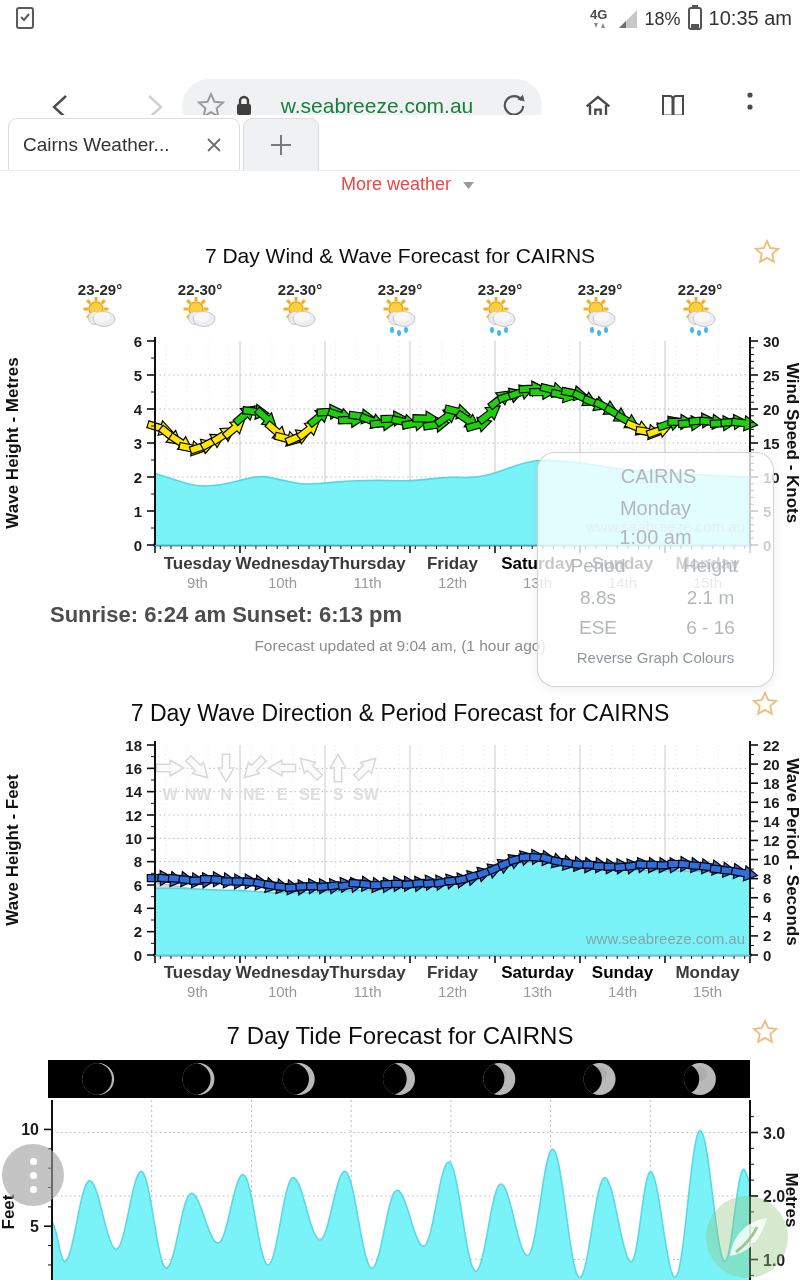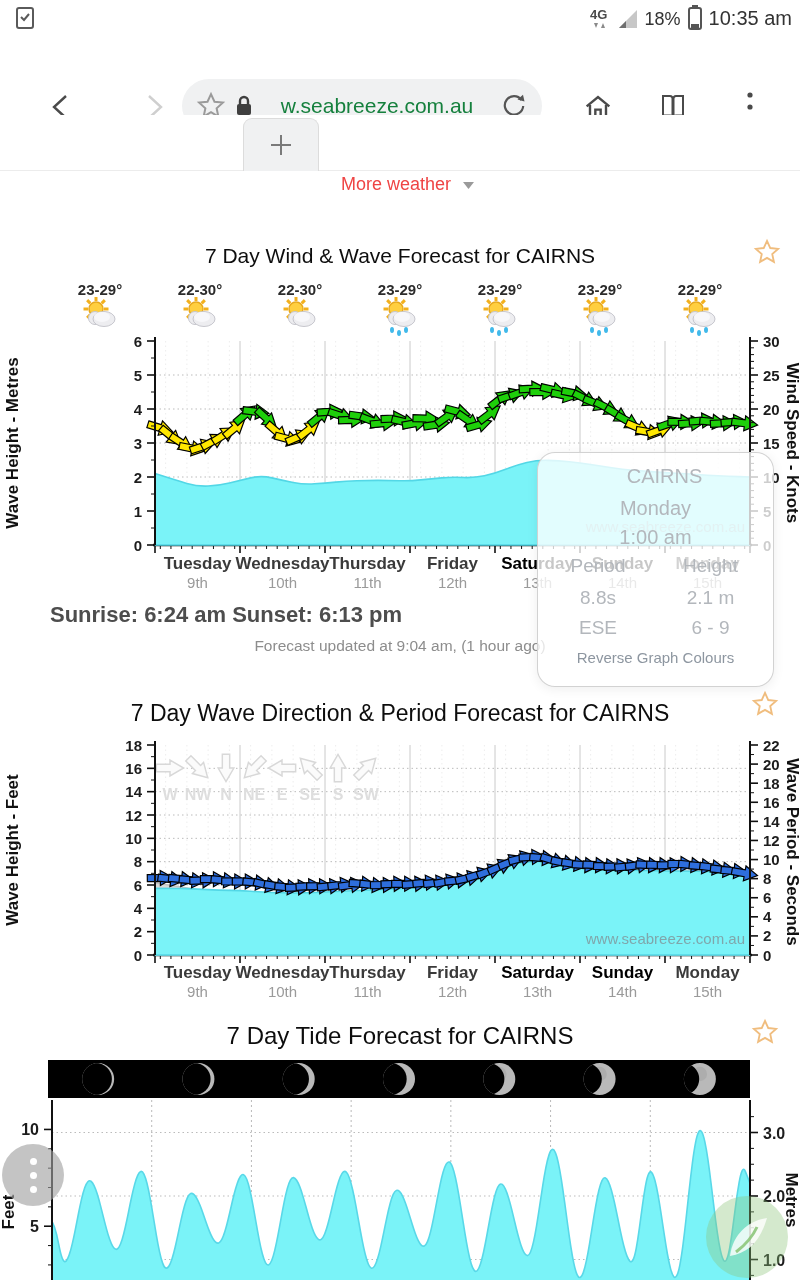--- a/index.html
+++ b/index.html
@@ -114,20 +114,26 @@
     <div class="tbicon" style="left:730px">
       <svg width="10" height="34" viewBox="0 0 10 34">
         <circle cx="5" cy="5" r="2.6" fill="#4a4a4a"></circle>
           <circle cx="5" cy="17" r="2.6" fill="#4a4a4a"></circle>
           <circle cx="5" cy="29" r="2.6" fill="#4a4a4a"></circle>
       </svg>
     </div>
   </div>
 
   <div class="tabbar">
+    <div class="tab">
+      <span class="tabtitle">Cairns Weather...</span>
+      <svg width="22" height="22" viewBox="0 0 22 22">
+        <path d="M5,5 L17,17 M17,5 L5,17" stroke="#6f6f6f" stroke-width="1.8"></path>
+      </svg>
+    </div>
     <div class="plustab">
       <svg width="26" height="26" viewBox="0 0 26 26">
         <path d="M13,3 V23 M3,13 H23" stroke="#7a7a7a" stroke-width="2"></path>
       </svg>
     </div>
   </div>
 
   <div class="moreweather">
     <span>More weather</span>
     <svg width="13" height="10" viewBox="0 0 13 10" style="margin-left:6px">
@@ -504,29 +510,29 @@
       <text x="763" y="346.5" font-size="15" font-weight="bold" fill="#1c1c1c" text-anchor="start">30</text>
       <line x1="750" y1="337" x2="750" y2="545" stroke="#111" stroke-width="2"></line>
       <text x="0" y="0" font-size="17" font-weight="bold" fill="#111" text-anchor="middle" transform="translate(18,443) rotate(-90)">Wave Height - Metres</text>
       <text x="0" y="0" font-size="17" font-weight="bold" fill="#111" text-anchor="middle" transform="translate(787,443) rotate(90)">Wind Speed - Knots</text>
     </svg>
 
   <div class="sunrise">Sunrise: 6:24 am  Sunset: 6:13 pm</div>
   <div class="updated">Forecast updated at 9:04 am, (1 hour ago)</div>
 
   <div class="tooltip">
-    <div class="tt" style="left:9px;top:12px;width:235px;font-size:20px">CAIRNS</div>
+    <div class="tt" style="left:3px;top:12px;width:235px;font-size:20px">CAIRNS</div>
     <div class="tt" style="left:0;top:44px;width:235px;font-size:20px">Monday</div>
     <div class="tt" style="left:0;top:73px;width:235px;font-size:20px">1:00 am</div>
     <div class="tt" style="left:5px;top:102px;width:110px;font-size:19px">Period</div>
     <div class="tt" style="left:115px;top:102px;width:115px;font-size:19px">Height</div>
     <div class="tt" style="left:5px;top:134px;width:110px;font-size:19px">8.8s</div>
     <div class="tt" style="left:115px;top:134px;width:115px;font-size:19px">2.1 m</div>
     <div class="tt" style="left:5px;top:164px;width:110px;font-size:19px">ESE</div>
-    <div class="tt" style="left:115px;top:164px;width:115px;font-size:19px">6 - 9</div>
+    <div class="tt" style="left:115px;top:164px;width:115px;font-size:19px">6 - 16</div>
     <div class="tt tt-link" style="left:0;top:152px;width:235px">Reverse Graph Colours</div>
   </div>
 
   <div class="star" style="left:751px;top:690px">
     <svg width="28" height="28" viewBox="0 0 24 24">
         <path d="M12 2.5 L14.8 8.6 L21.5 9.3 L16.5 13.8 L17.9 20.5 L12 17 L6.1 20.5 L7.5 13.8 L2.5 9.3 L9.2 8.6 Z" fill="none" stroke="#f0bd7e" stroke-width="1.6"></path>
       </svg>
   </div>
   <div class="chart-title" style="top:700px;font-size:23px">7 Day Wave Direction &amp; Period Forecast for CAIRNS</div>
 

